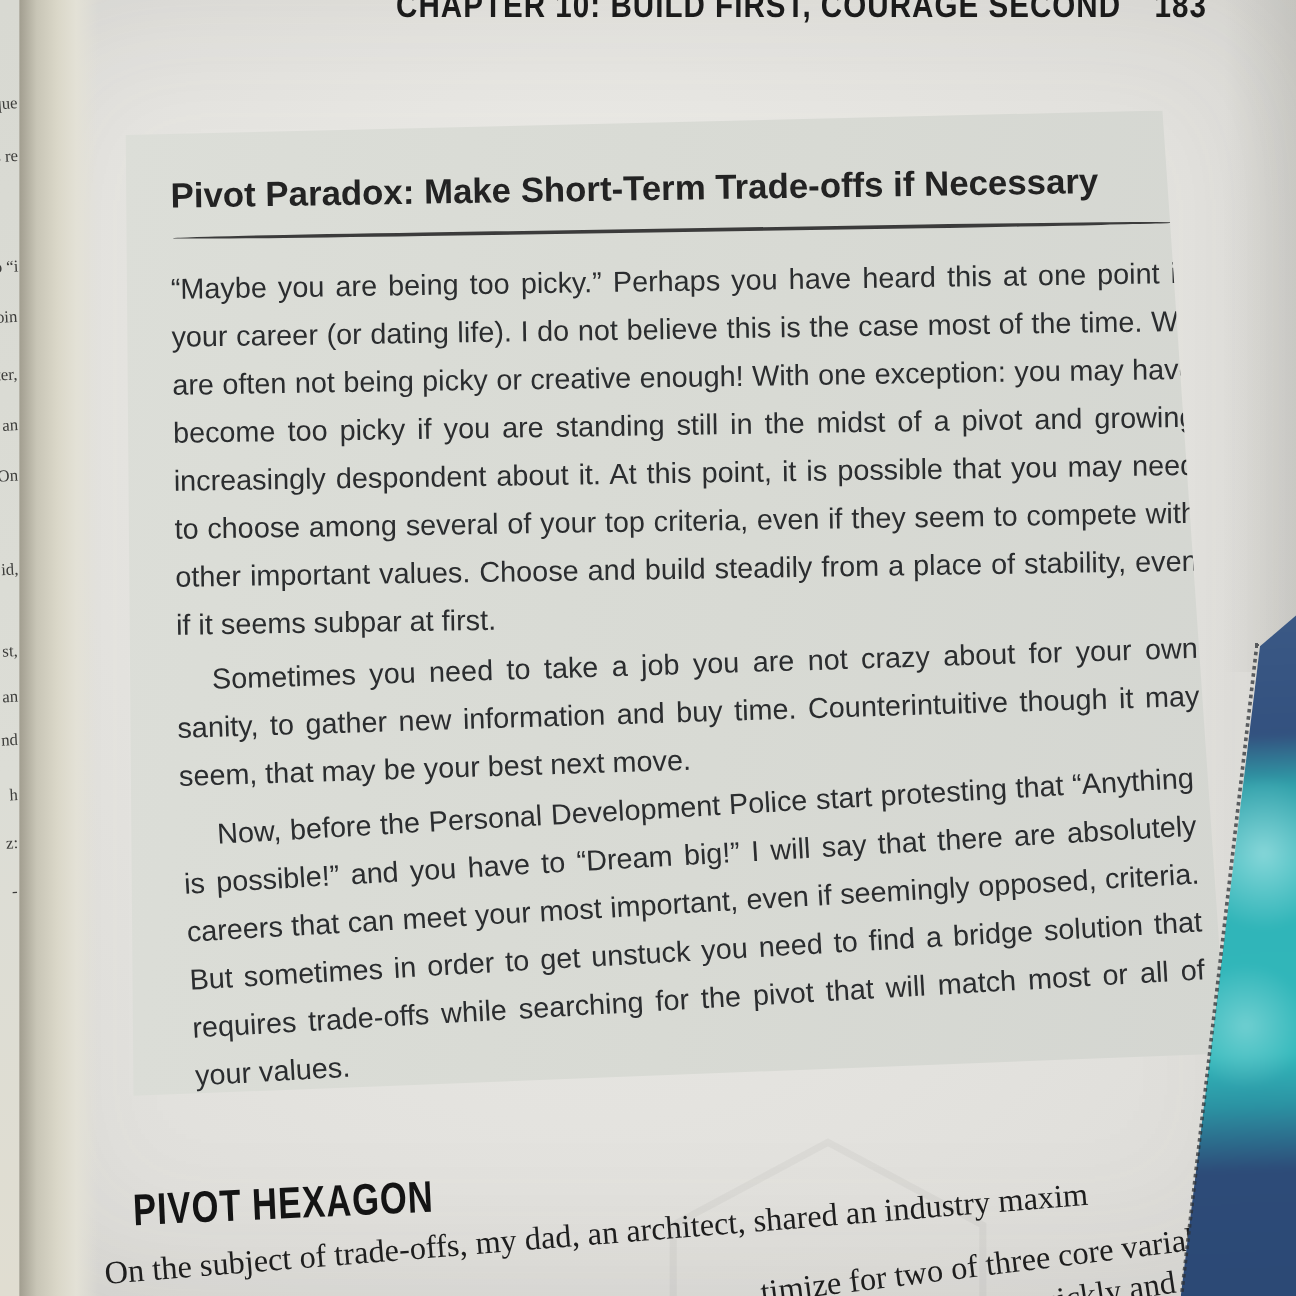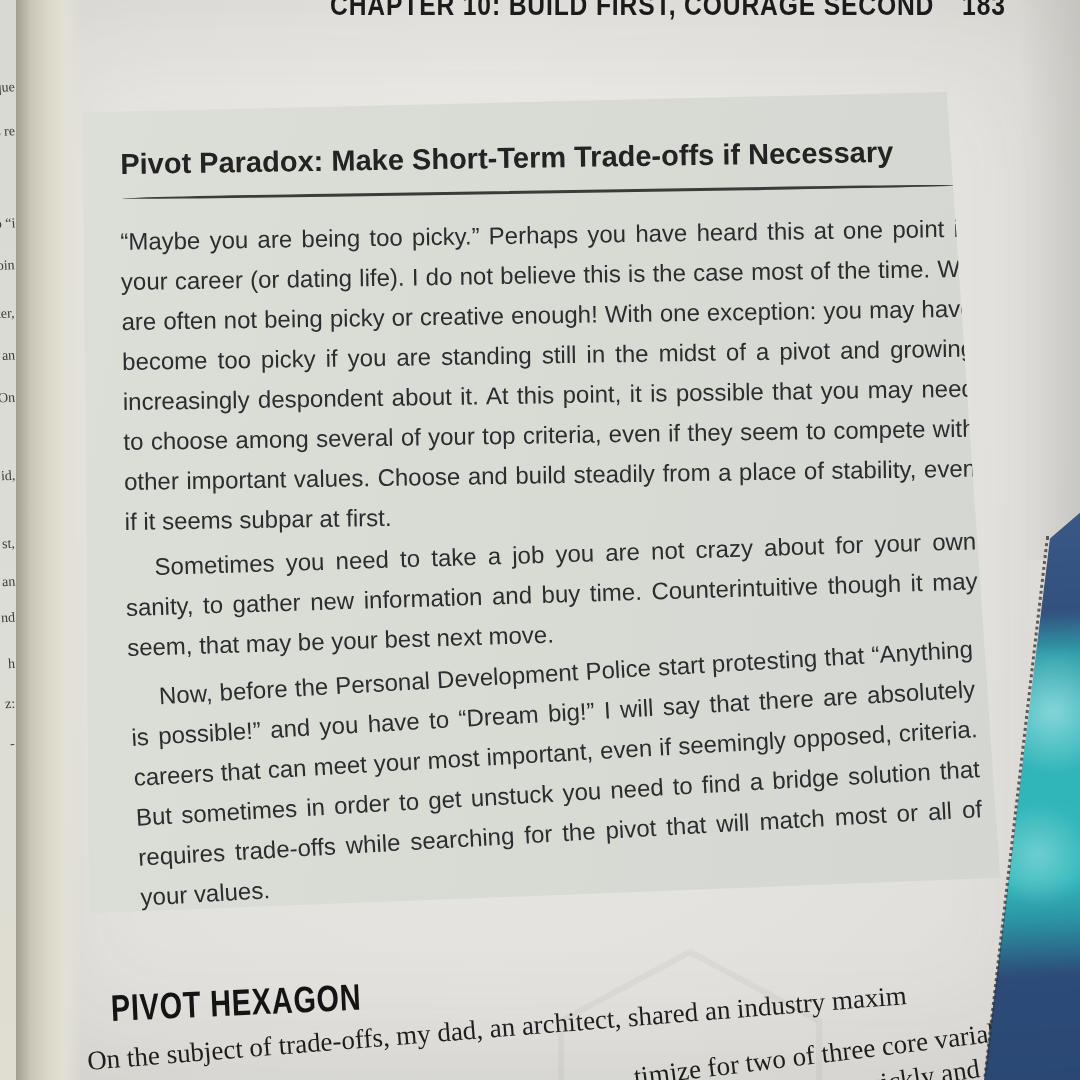--- a/index.html
+++ b/index.html
@@ -27,21 +27,21 @@
   
   .running-header{
     position:absolute;left:330px;top:-11px;width:795px;
     display:flex;justify-content:space-between;align-items:flex-start;
     transform:scaleX(0.85);transform-origin:left top;
     font-weight:700;font-size:29px;letter-spacing:1px;color:#1b1b1b;
     white-space:nowrap;
   }
   
   .callout{
-    position:absolute;left:80px;top:92px;width:922px;height:822px;
+    position:absolute;left:102px;top:92px;width:922px;height:822px;
     background:linear-gradient(100deg,#dcded8 0%,#d8dad4 55%,#d4d6d1 100%);
     clip-path:polygon(0.3% 2.5%, 94% 0%, 99.8% 95.6%, 1% 99.9%);
     z-index:2;
   }
   .callout-inner{padding:48px 42px 0 40px;}
   .callout-title{
     margin:8px 0 0 0;font-size:29px;font-weight:600;color:#232323;
     transform:rotate(-0.9deg);transform-origin:left top;white-space:nowrap;
   }
   .callout-rule{

